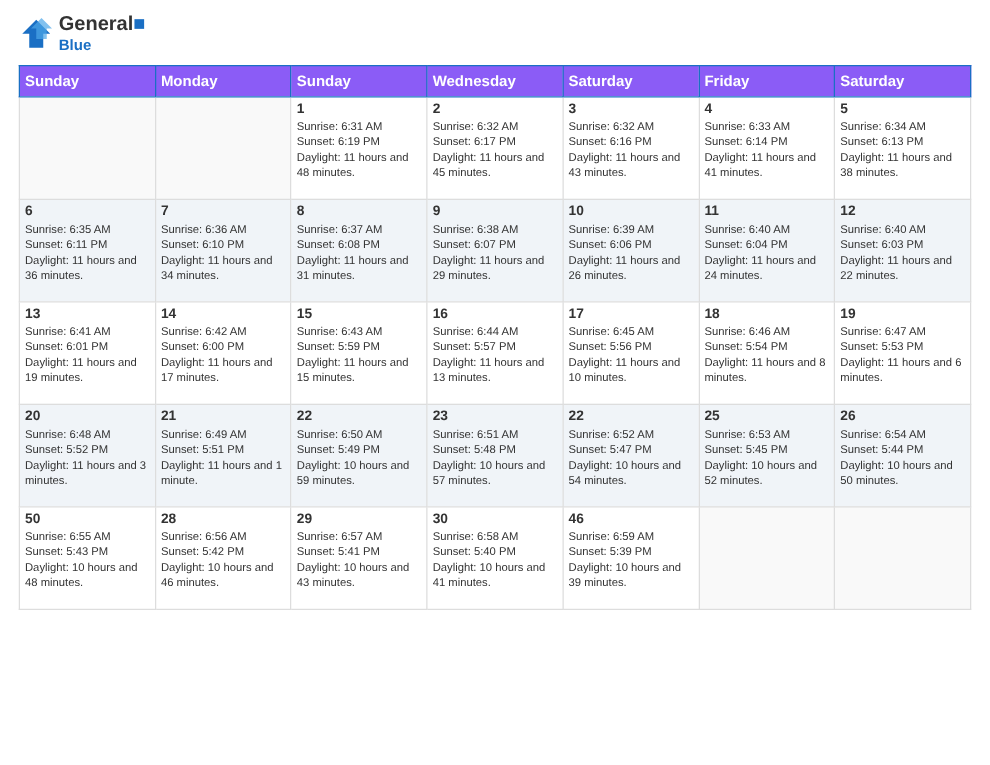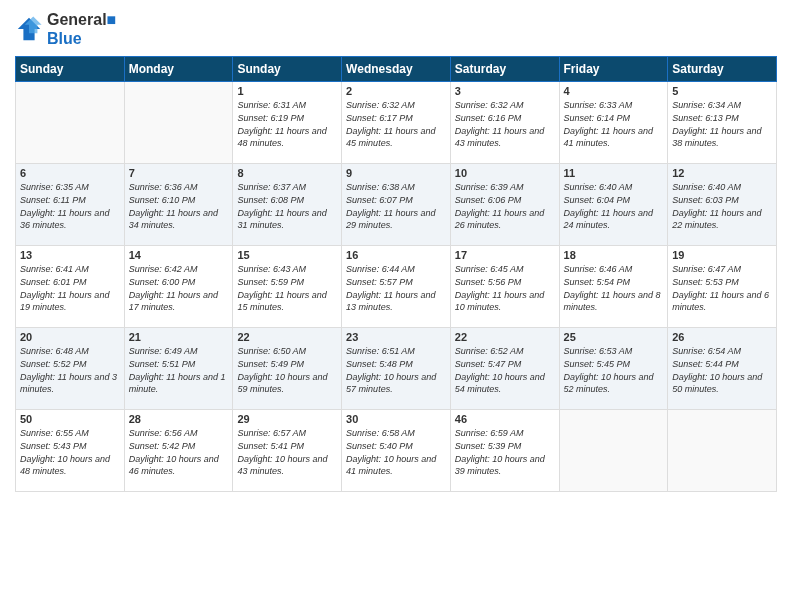--- a/index.html
+++ b/index.html
@@ -45,21 +45,21 @@
       color: #555;
     }
     .calendar {
       flex: 1;
       border: 1px solid #ccc;
       border-collapse: collapse;
       width: 100%;
       table-layout: fixed;
     }
     .calendar th {
-      background-color: #0c4a6e;
+      background-color: #8b5cf6;
       color: #fff;
       font-size: 12px;
       font-weight: bold;
       padding: 5px 4px;
       border: 1px solid #1a6fc4;
       text-align: left;
     }
     .calendar td {
       border: 1px solid #ddd;
       vertical-align: top;
@@ -78,39 +78,38 @@
     .day-number {
       font-size: 11px;
       font-weight: bold;
       margin-bottom: 2px;
       display: block;
     }
     .day-info {
       font-size: 9px;
       color: #333;
       line-height: 1.4;
-      font-style: italic;
     }
     .row-bg-alt td {
       background: #f0f4f8 !important;
     }
   </style>
 </head>
 <body>
 
 <div class="page">
   <div class="header">
     <div class="logo">
       <svg class="logo-icon" viewBox="0 0 40 40">
         <polygon points="20,4 36,20 28,20 28,36 12,36 12,20 4,20" fill="#1a6fc4"></polygon>
         <polygon points="26,2 38,14 32,14 32,26 20,26 20,14 14,14" fill="#4da6e8" opacity="0.7"></polygon>
       </svg>
       <div>
         <div style="font-size:16px;font-weight:bold;color:#333;line-height:1.2;">General<span style="color:#1a6fc4;">■</span></div>
-        <div style="font-size:16px;font-weight:bold;color:#1a6fc4;line-height:1.2;">Blue</div>
+        <div style="font-size:12px;font-weight:bold;color:#1a6fc4;line-height:1.2;">Blue</div>
       </div>
     </div>
     <div class="title-block">
       <div class="month-title"></div>
       <div class="location"></div>
     </div>
   </div>
 
   <table class="calendar">
     <thead>

